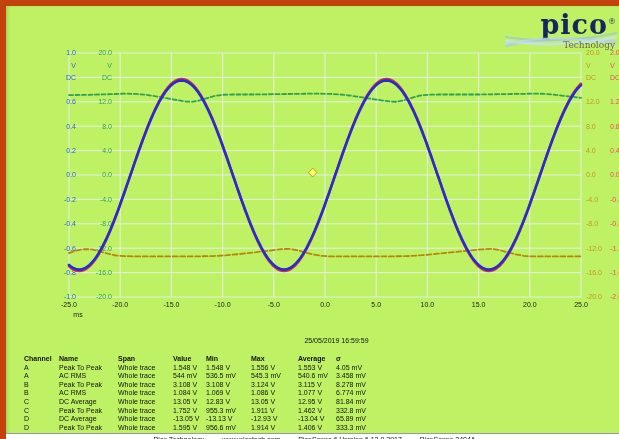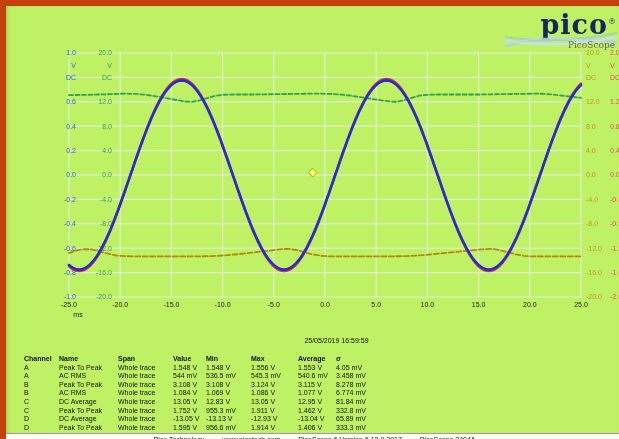--- a/index.html
+++ b/index.html
@@ -127,21 +127,21 @@
     </svg>
 
   <div class="logo">
     <div class="logo-word"><span>pico</span><sup>®</sup></div>
     <svg class="logo-wave" width="112" height="18">
       <path d="M0,14 Q56,2 112,10" stroke="#aecde2" stroke-width="2.4" fill="none" opacity="0.8"></path>
       <path d="M0,9 Q56,17 112,5" stroke="#c8dff0" stroke-width="2.4" fill="none" opacity="0.9"></path>
       <path d="M0,5 Q56,13 112,1" stroke="#9cc3dc" stroke-width="2.0" fill="none" opacity="0.7"></path>
       <path d="M0,12 Q56,0 112,14" stroke="#bcd7ea" stroke-width="1.8" fill="none" opacity="0.8"></path>
     </svg>
-    <div class="logo-sub">PicoScope</div>
+    <div class="logo-sub">Technology</div>
   </div>
 
   <div class="timestamp">25/05/2019 16:59:59</div>
 
   <div class="mtable" id="mtable">
       <div class="cell th">Channel</div>
       <div class="cell th">Name</div>
       <div class="cell th">Span</div>
       <div class="cell th">Value</div>
       <div class="cell th">Min</div>

